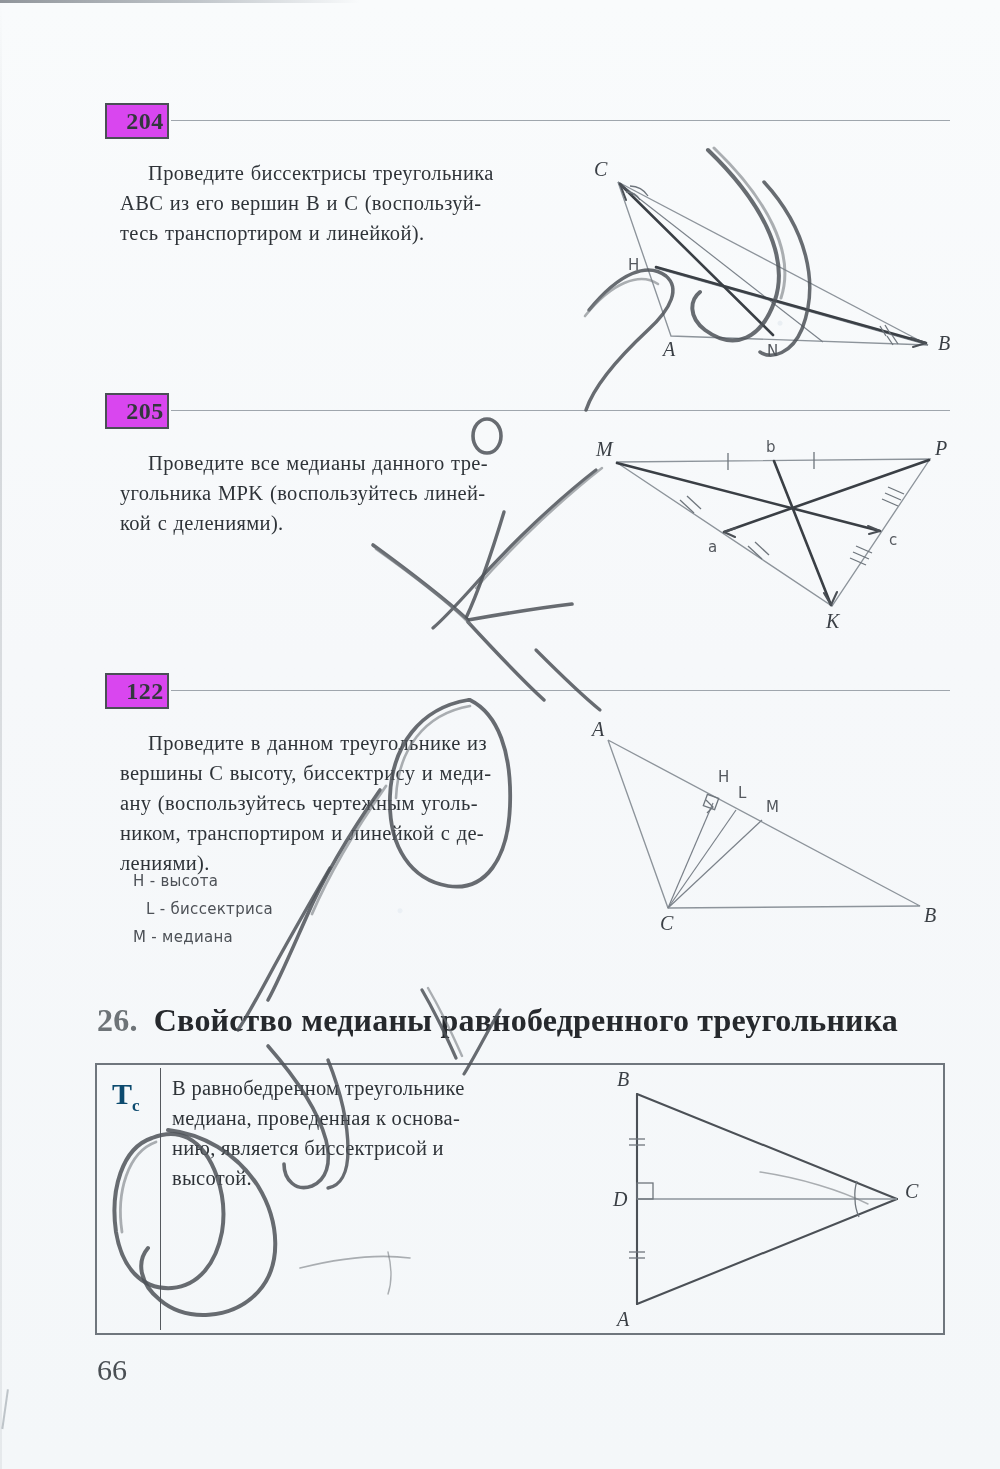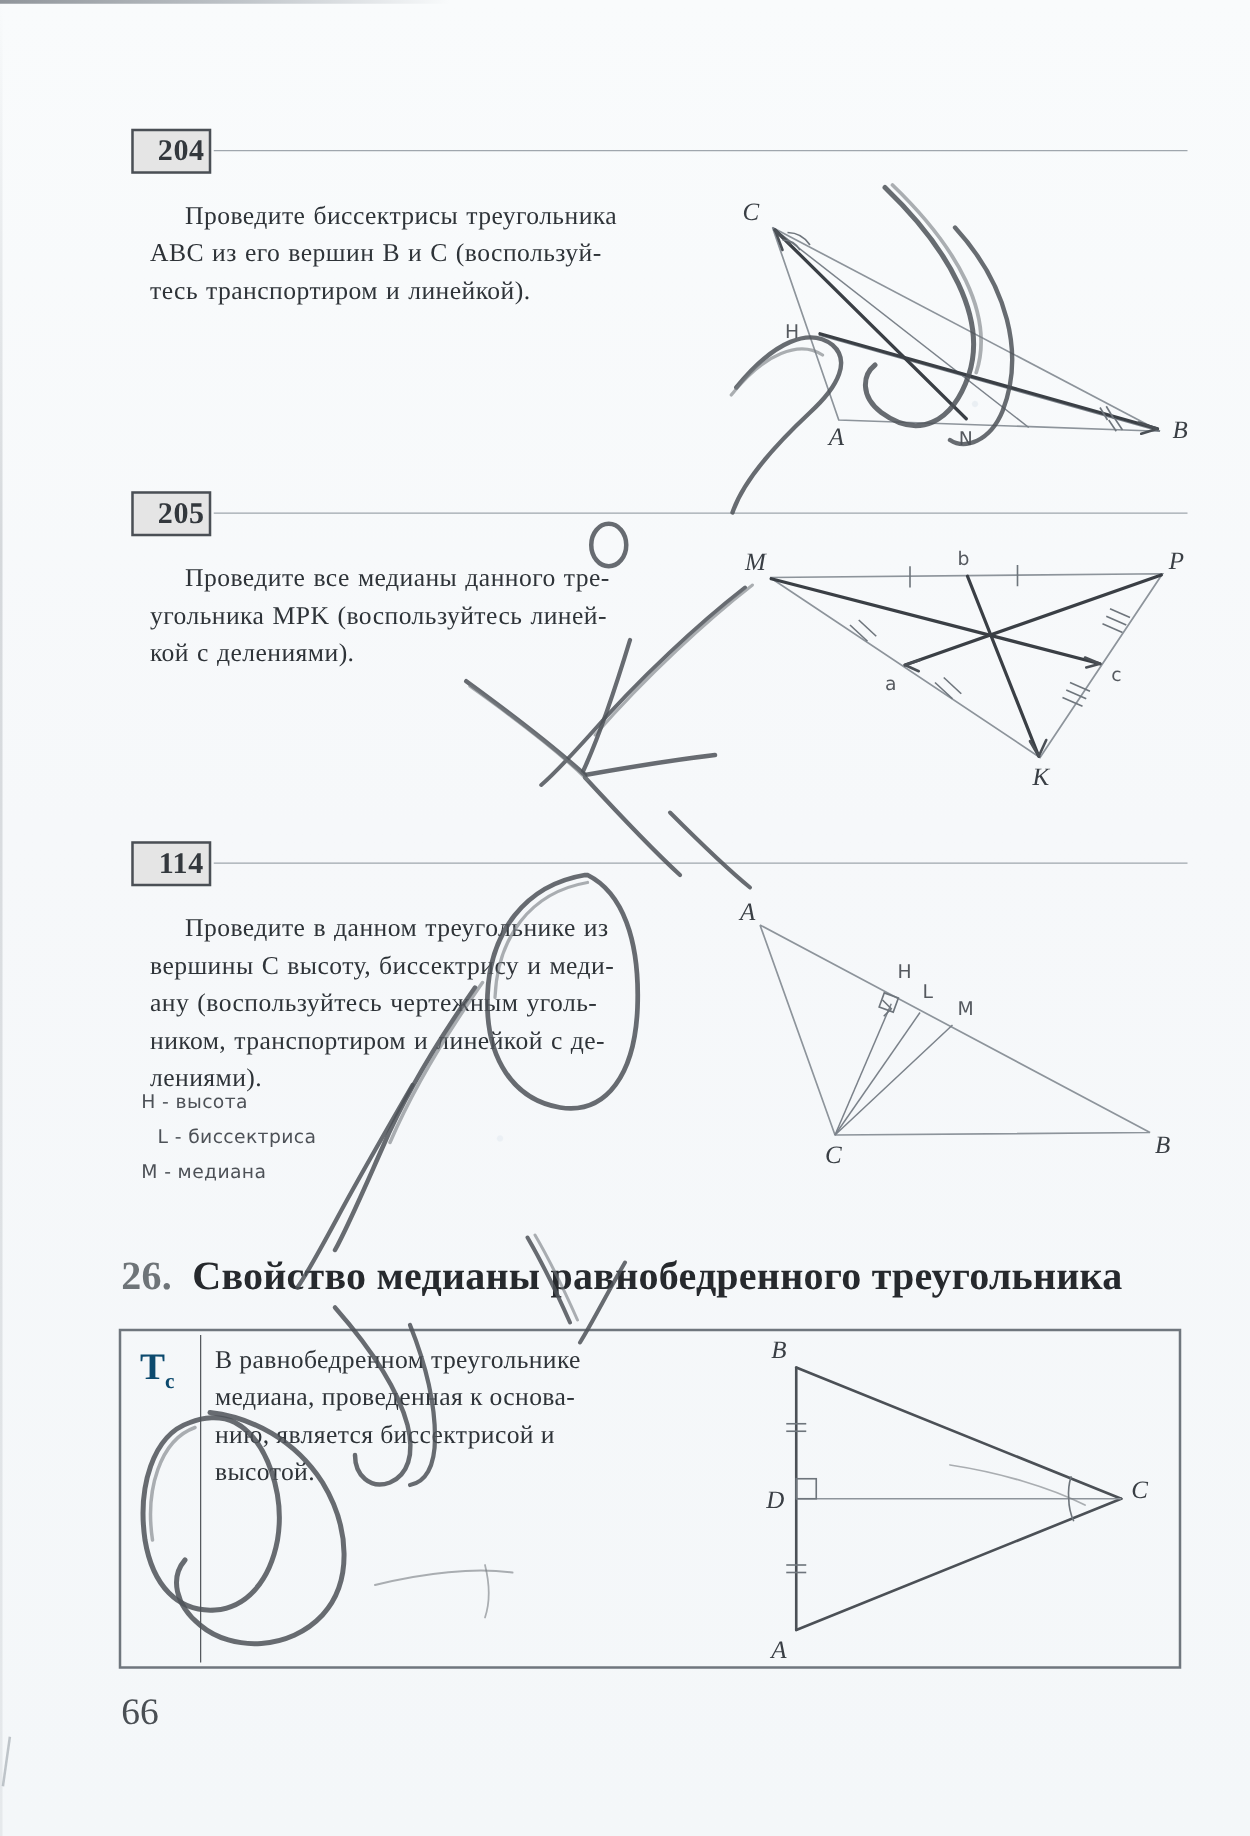--- a/index.html
+++ b/index.html
@@ -27,21 +27,21 @@
     background:linear-gradient(90deg,#6d737a 0%, #aeb4ba 55%, rgba(200,205,210,0) 100%);opacity:.75;}
   .edge-left{position:absolute;left:0;top:0;width:2px;height:1469px;
     background:linear-gradient(180deg,rgba(150,156,162,.0) 0%, rgba(150,156,162,.35) 30%, rgba(150,156,162,.15) 100%);}
   .corner-mark{position:absolute;left:4px;bottom:38px;width:26px;height:40px;
     border-left:2px solid #9aa1a8;border-bottom:0;transform:rotate(8deg);opacity:.6;}
 
   
   .ex-head{position:absolute;height:36px;}
   .ex-chip{
     position:absolute;left:0;top:0;width:64px;height:36px;
-    border:2px solid #4a4f55;background:#e5e5e5;
+    border:2px solid #4a4f55;background:#d946ef;
     box-sizing:border-box;
     display:flex;align-items:center;justify-content:center;
     font-family:"Liberation Serif",serif;font-weight:bold;font-size:24px;
     letter-spacing:.5px;color:#33383d;padding-left:16px;
   }
   .ex-rule{position:absolute;left:66px;top:17px;height:1px;background:#9fa6ad;}
 
   
   .ex-text{
     position:absolute;
@@ -92,21 +92,21 @@
   .gmed{stroke:#4b5056;stroke-width:2.1;fill:none;stroke-linecap:round;}
   .tick{stroke:#6e757c;stroke-width:1.3;}
   .lbl{font-family:"Liberation Serif",serif;font-style:italic;font-size:20px;fill:#3a3f45;}
   .hw{font-family:"DejaVu Sans",sans-serif;font-size:15px;fill:#55595f;}
 
   
   .pencil{stroke:#4e5258;fill:none;stroke-linecap:round;opacity:.85;}
   .pencil-soft{stroke:#767b81;fill:none;stroke-linecap:round;opacity:.6;}
   .hand-note{
     position:absolute;font-family:"DejaVu Sans",sans-serif;
-    font-size:15px;color:#4d5157;letter-spacing:.3px;
+    font-size:15px;color:#4d5157;letter-spacing:.3px;margin-left:20px;
   }
 </style>
 </head>
 <body>
 
 <div class="page">
   <div class="scan-tint"></div>
   <div class="edge-top"></div>
   <div class="edge-left"></div>
   <div class="corner-mark"></div>
@@ -193,21 +193,21 @@
     <text class="lbl" x="6" y="26">M</text>
     <text class="lbl" x="345" y="25">P</text>
     <text class="lbl" x="236" y="198">K</text>
 
     <text class="hw" x="118" y="122">a</text>
     <text class="hw" x="176" y="22">b</text>
     <text class="hw" x="299" y="115">c</text>
   </svg>
 
   <div class="ex-head" style="left:105px;top:673px;width:845px;">
-    <div class="ex-chip">114</div>
+    <div class="ex-chip">122</div>
     <div class="ex-rule" style="width:779px;"></div>
   </div>
 
   <div class="ex-text" style="left:120px;top:728px;width:465px;">
     <span class="indent"></span><span>Проведите в данном треугольнике из</span><br>
     <span>вершины C высоту, биссектрису и меди-</span><br>
     <span>ану (воспользуйтесь чертежным уголь-</span><br>
     <span>ником, транспортиром и линейкой с де-</span><br>
     <span>лениями).</span>
   </div>

